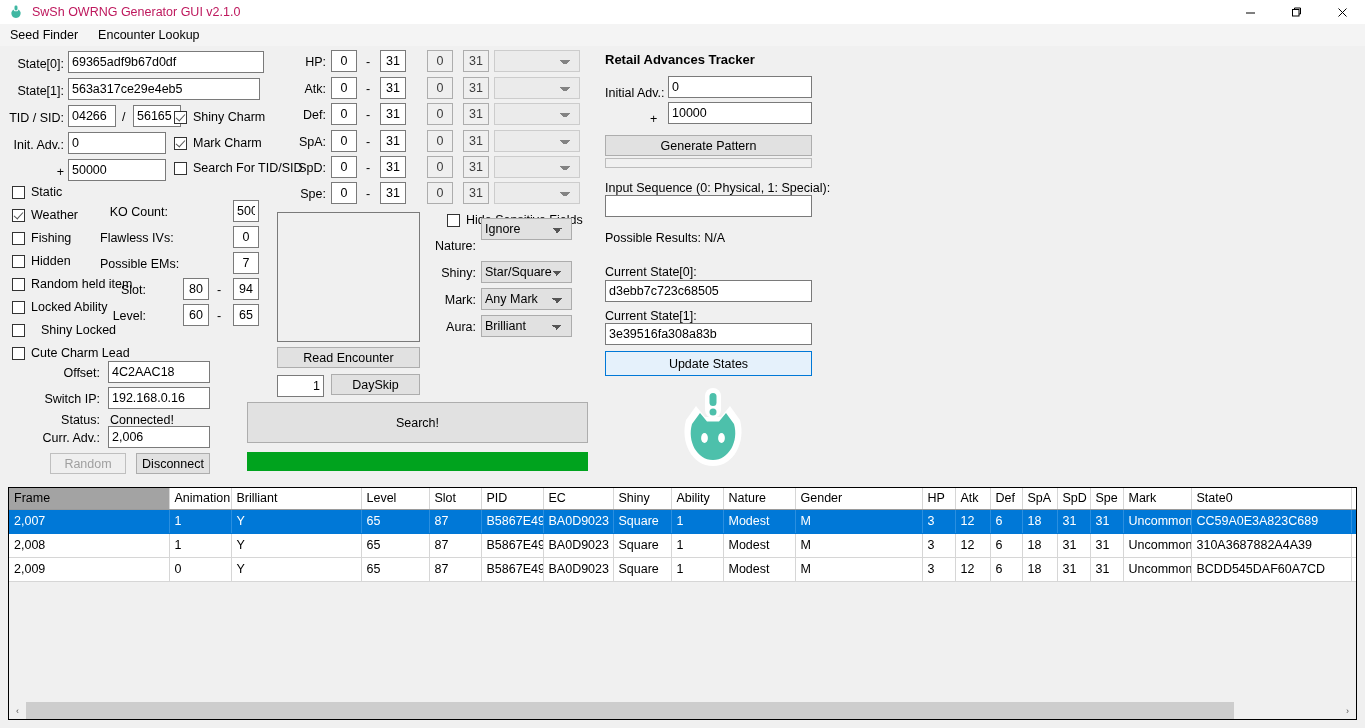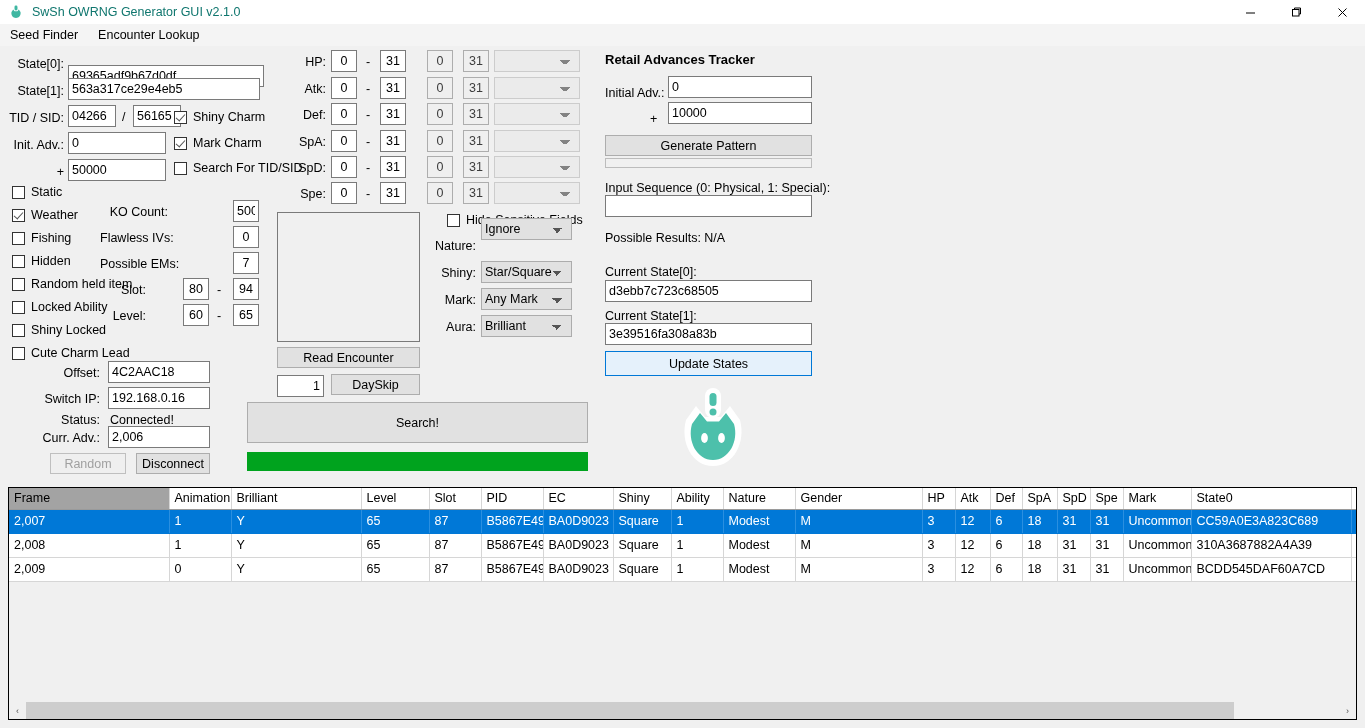--- a/index.html
+++ b/index.html
@@ -13,21 +13,21 @@
     color: #000;
   }
   #app { position: relative; width: 1365px; height: 728px; background: #f0f0f0; }
 
   
   .titlebar {
     position: absolute; left: 0; top: 0; width: 1365px; height: 24px;
     background: #ffffff; display: flex; align-items: center;
   }
   .title-icon { width: 16px; height: 16px; margin-left: 8px; position: relative; }
-  .title-text { margin-left: 8px; font-size: 12.5px; color: #0f766e; }
+  .title-text { margin-left: 8px; font-size: 12.5px; color: #be185d; }
   .winbtns { position: absolute; right: 0; top: 0; height: 24px; display: flex; }
   .winbtn {
     width: 46px; height: 24px; display: flex; align-items: center; justify-content: center;
     font-size: 12px; color: #000; background: #ffffff;
   }
 
   
   .menubar {
     position: absolute; left: 0; top: 24px; width: 1365px; height: 22px;
     background: #f4f4f4; display: flex; align-items: center;
@@ -165,21 +165,21 @@
       </div>
     </div>
   </div>
 
   <div class="menubar">
     <div class="menuitem">Seed Finder</div>
     <div class="menuitem">Encounter Lookup</div>
   </div>
 
   <div class="lbl right" style="left:8px;top:57px;width:56px;">State[0]:</div>
-  <input class="tb" style="left: 68px; top: 51px; width: 196px; margin-top: 14px;" value="69365adf9b67d0df">
+  <input class="tb" style="left: 68px; top: 51px; width: 196px;" value="69365adf9b67d0df">
 
   <div class="lbl right" style="left:8px;top:84px;width:56px;">State[1]:</div>
   <input class="tb" style="left: 68px; top: 78px; width: 192px;" value="563a317ce29e4eb5">
 
   <div class="lbl right" style="left:4px;top:111px;width:60px;">TID / SID:</div>
   <input class="tb" style="left: 68px; top: 105px; width: 48px;" value="04266">
   <div class="lbl" style="left:122px;top:110px;">/</div>
   <input class="tb" style="left: 133px; top: 105px; width: 48px;" value="56165">
 
   <div class="lbl right" style="left:4px;top:138px;width:60px;">Init. Adv.:</div>
@@ -218,21 +218,21 @@
     <span class="cbl">Hidden</span>
   </div>
   <div class="cb" style="left:12px;top:277px;">
     <span class="box"></span>
     <span class="cbl">Random held item</span>
   </div>
   <div class="cb" style="left:12px;top:300px;">
     <span class="box"></span>
     <span class="cbl">Locked Ability</span>
   </div>
-  <div class="cb" style="left:12px;top:323px;">
+  <div class="cb" style="left:12px;top:323px;gap:10px;">
     <span class="box"></span>
     <span class="cbl">Shiny Locked</span>
   </div>
   <div class="cb" style="left:12px;top:346px;">
     <span class="box"></span>
     <span class="cbl">Cute Charm Lead</span>
   </div>
 
   <div class="lbl right" style="left:100px;top:205px;width:68px;">KO Count:</div>
   <input class="tb num-r" style="left: 233px; top: 200px; width: 26px; text-align: center;" value="500">

